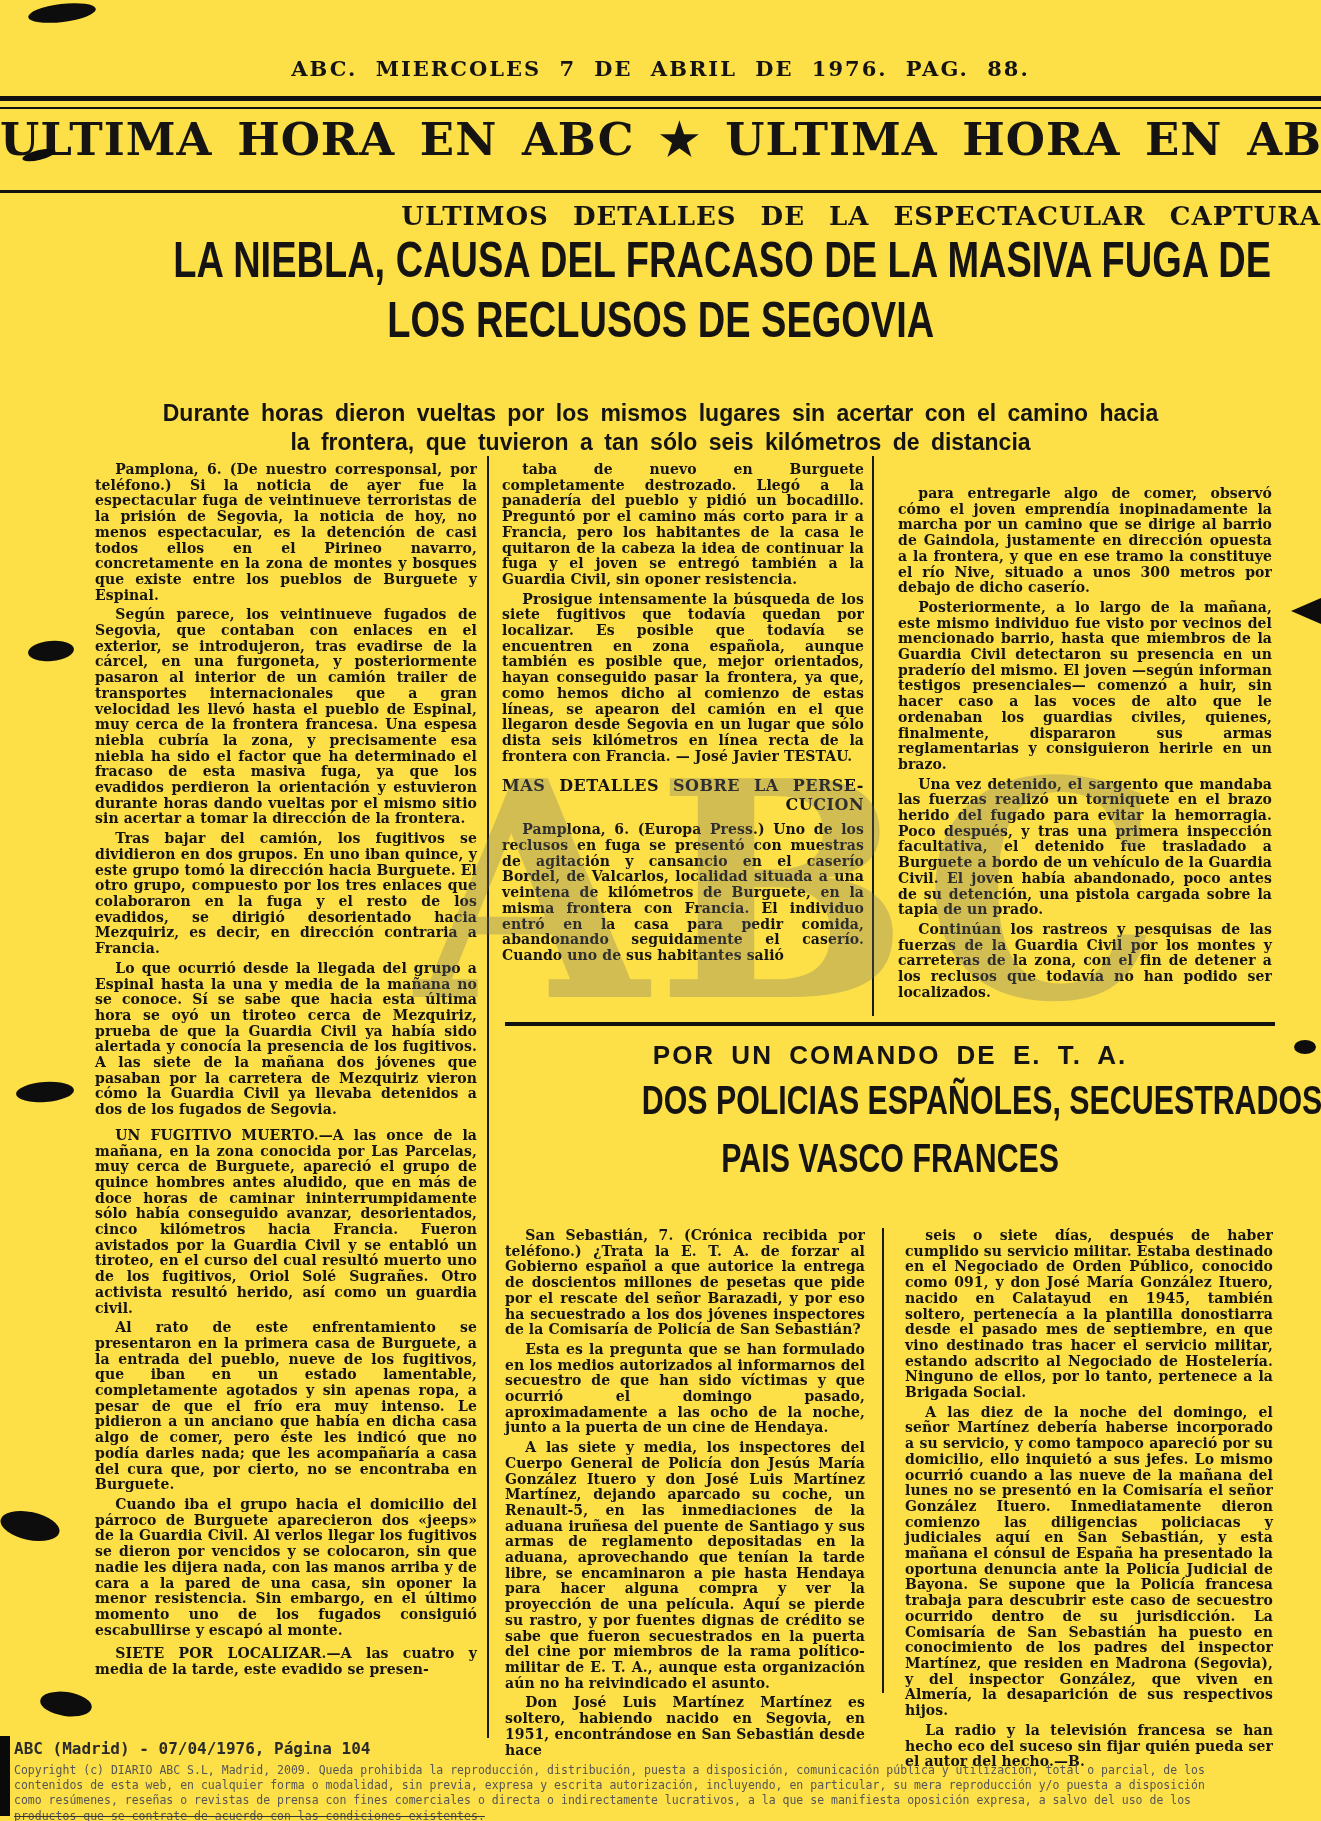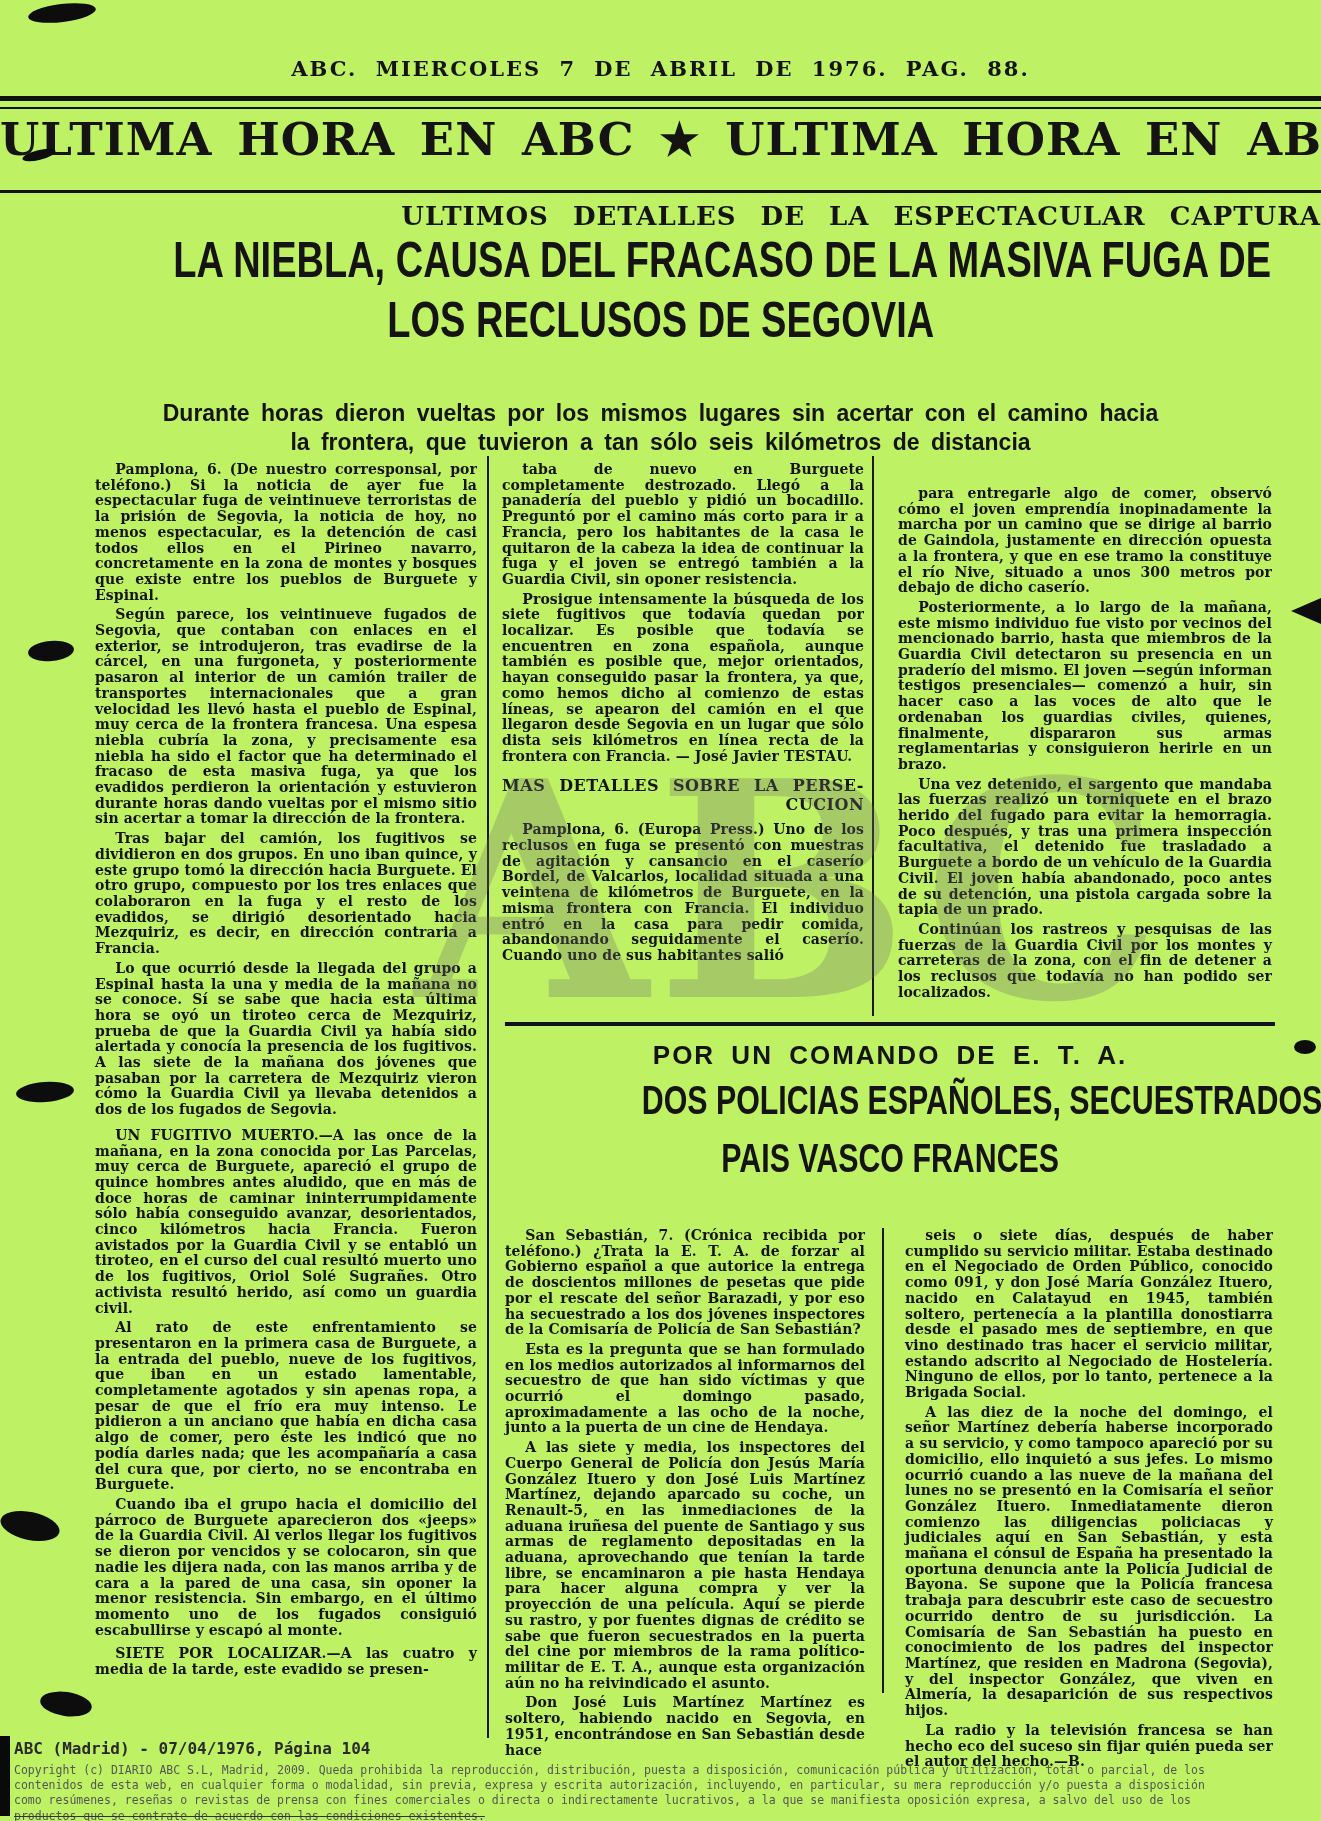--- a/index.html
+++ b/index.html
@@ -1,18 +1,18 @@
 <!DOCTYPE html>
 <html><head>
 <meta charset="utf-8">
 <style>
   html,body { margin:0; padding:0; background:#d8d6d2; }
   .page {
     position:relative; width:1321px; height:1821px; margin:0 auto;
-    background:#bef264; overflow:hidden;
+    background:#fde047; overflow:hidden;
     font-family:"DejaVu Serif", serif; color:#151413;
   }
   
   .hrule { position:absolute; left:0; width:100%; background:#111; }
   .vrule { position:absolute; width:2px; background:#1a1a1a; }
   
   .masthead {
     position:absolute; top:56px; left:0; width:100%; text-align:center;
     font-weight:bold; font-size:21px; letter-spacing:2px; word-spacing:9px;
   }

